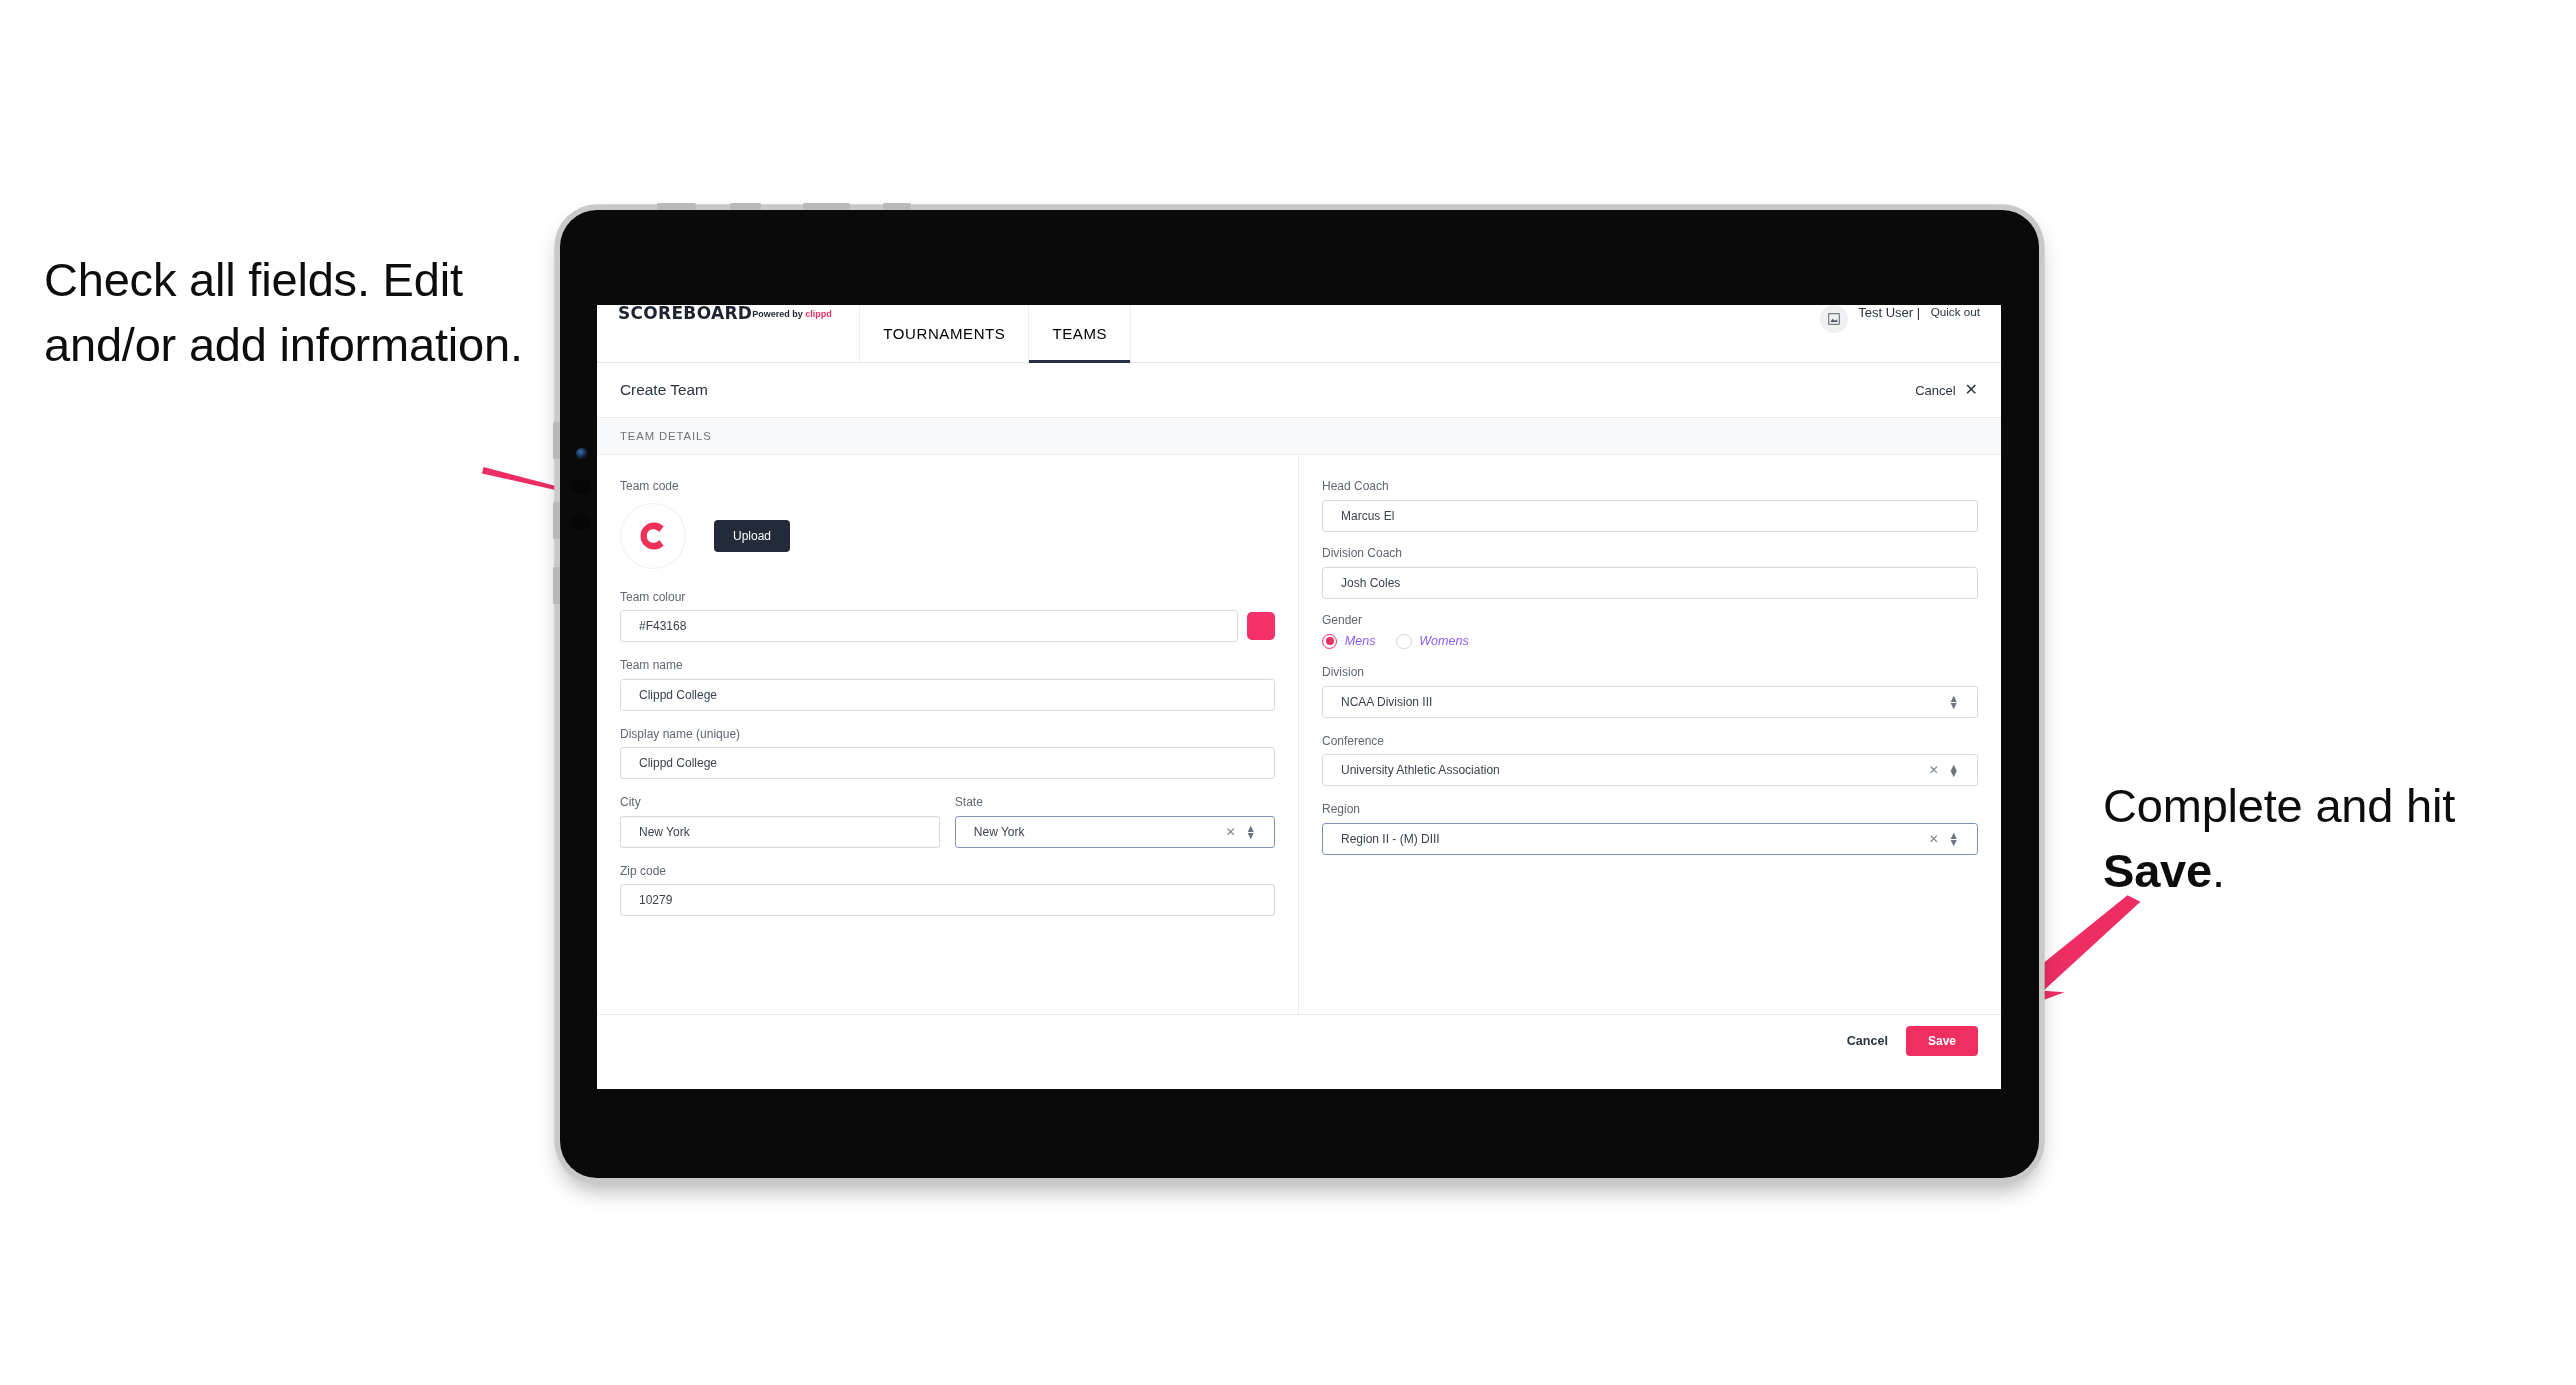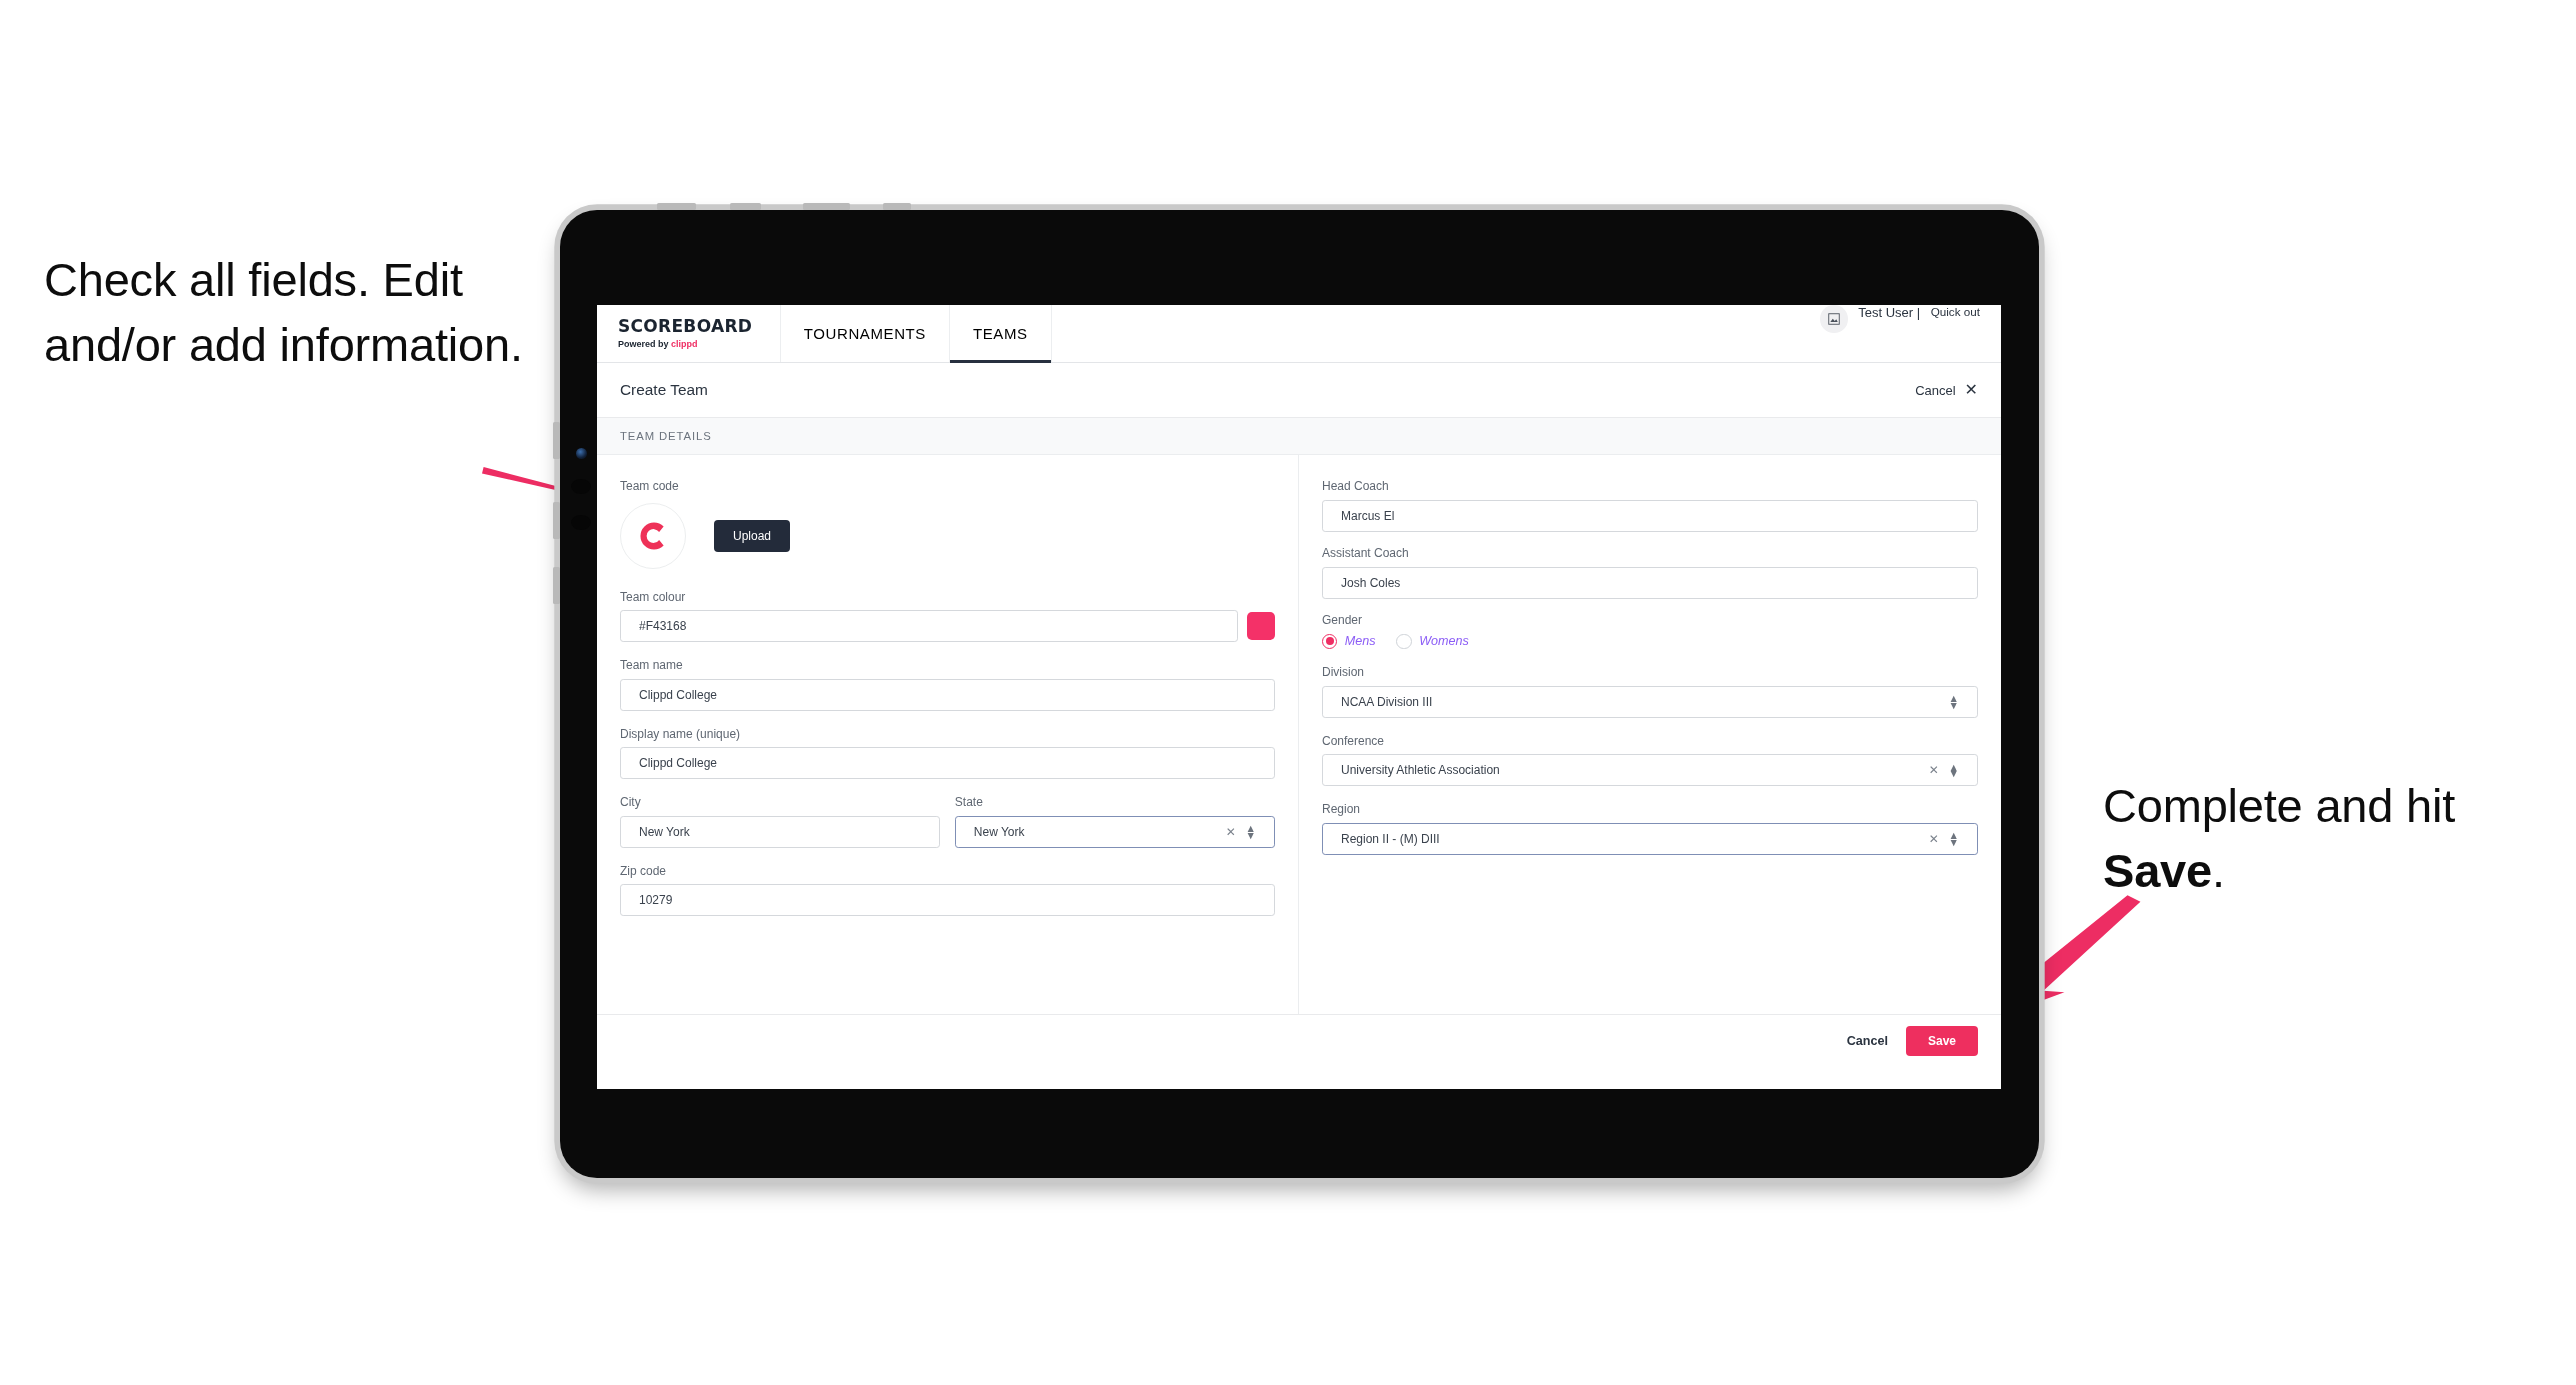--- a/index.html
+++ b/index.html
@@ -66,21 +66,21 @@
   }
 
   
   #topbar {
     height: 58px; background: #fff;
     display: flex; align-items: stretch;
     border-bottom: 0.8px solid #e3e5e8;
     position: relative;
   }
   #brand {
-    display: flex; flex-direction: column; justify-content: center;
+    display: flex; flex-direction: row; justify-content: center;
     padding: 0 27.6px 0 21px; border-right: 0.8px solid #eceef0;
   }
   #brand-title {
     font-family: "DejaVu Sans", sans-serif;
     font-weight: 700; font-size: 17px; letter-spacing: 0.3px;
     color: #1b2430; line-height: 1;
   }
   #brand-sub {
     font-size: 9px; color: #1b2430; margin-top: 4px; font-weight: 700;
   }
@@ -326,21 +326,21 @@
         <div id="col-right">
 
           <div class="grp tight">
             <label class="fld-label">Head Coach</label>
             <div class="fld">
               <span class="val">Marcus El</span>
             </div>
           </div>
 
           <div class="grp tight">
-            <label class="fld-label">Assistant Coach</label>
+            <label class="fld-label">Division Coach</label>
             <div class="fld">
               <span class="val">Josh Coles</span>
             </div>
           </div>
 
 
           <div class="grp">
             <label class="fld-label">Gender</label>
             <div id="gender-row">
               <div class="radio-item">

